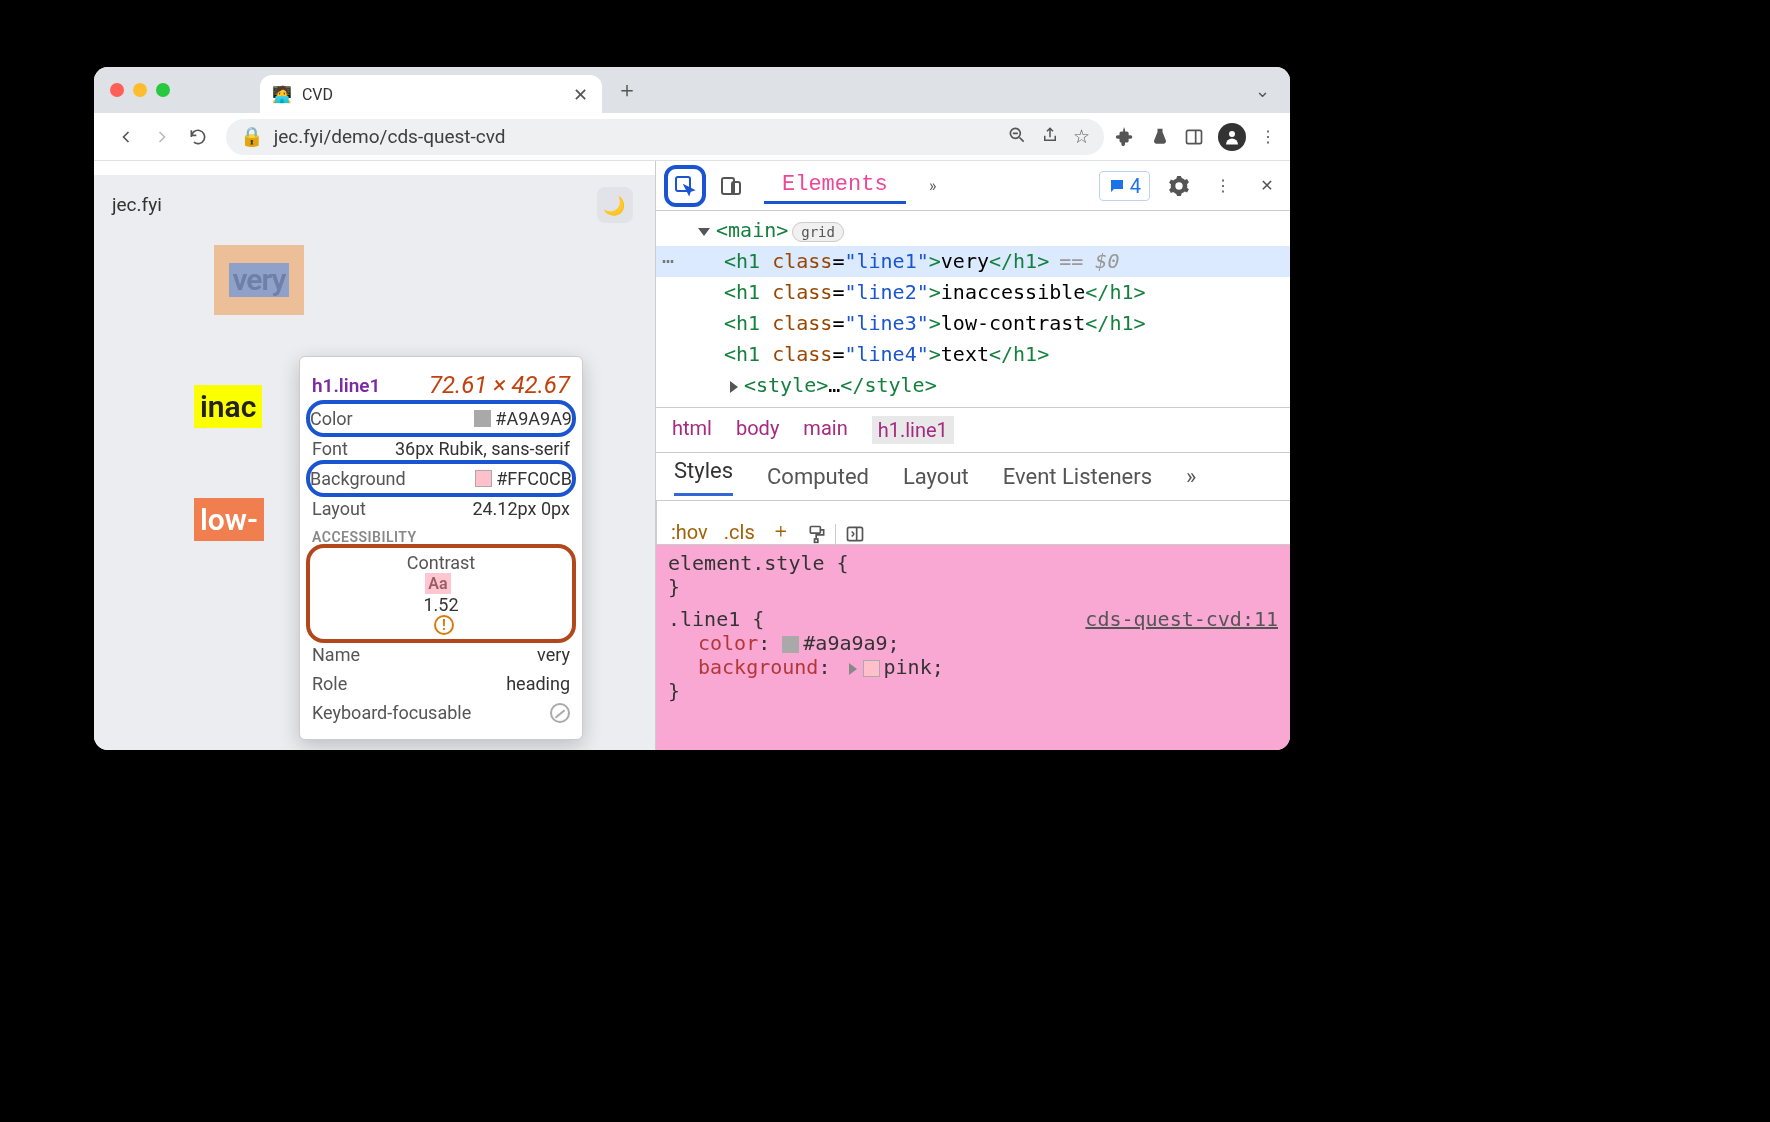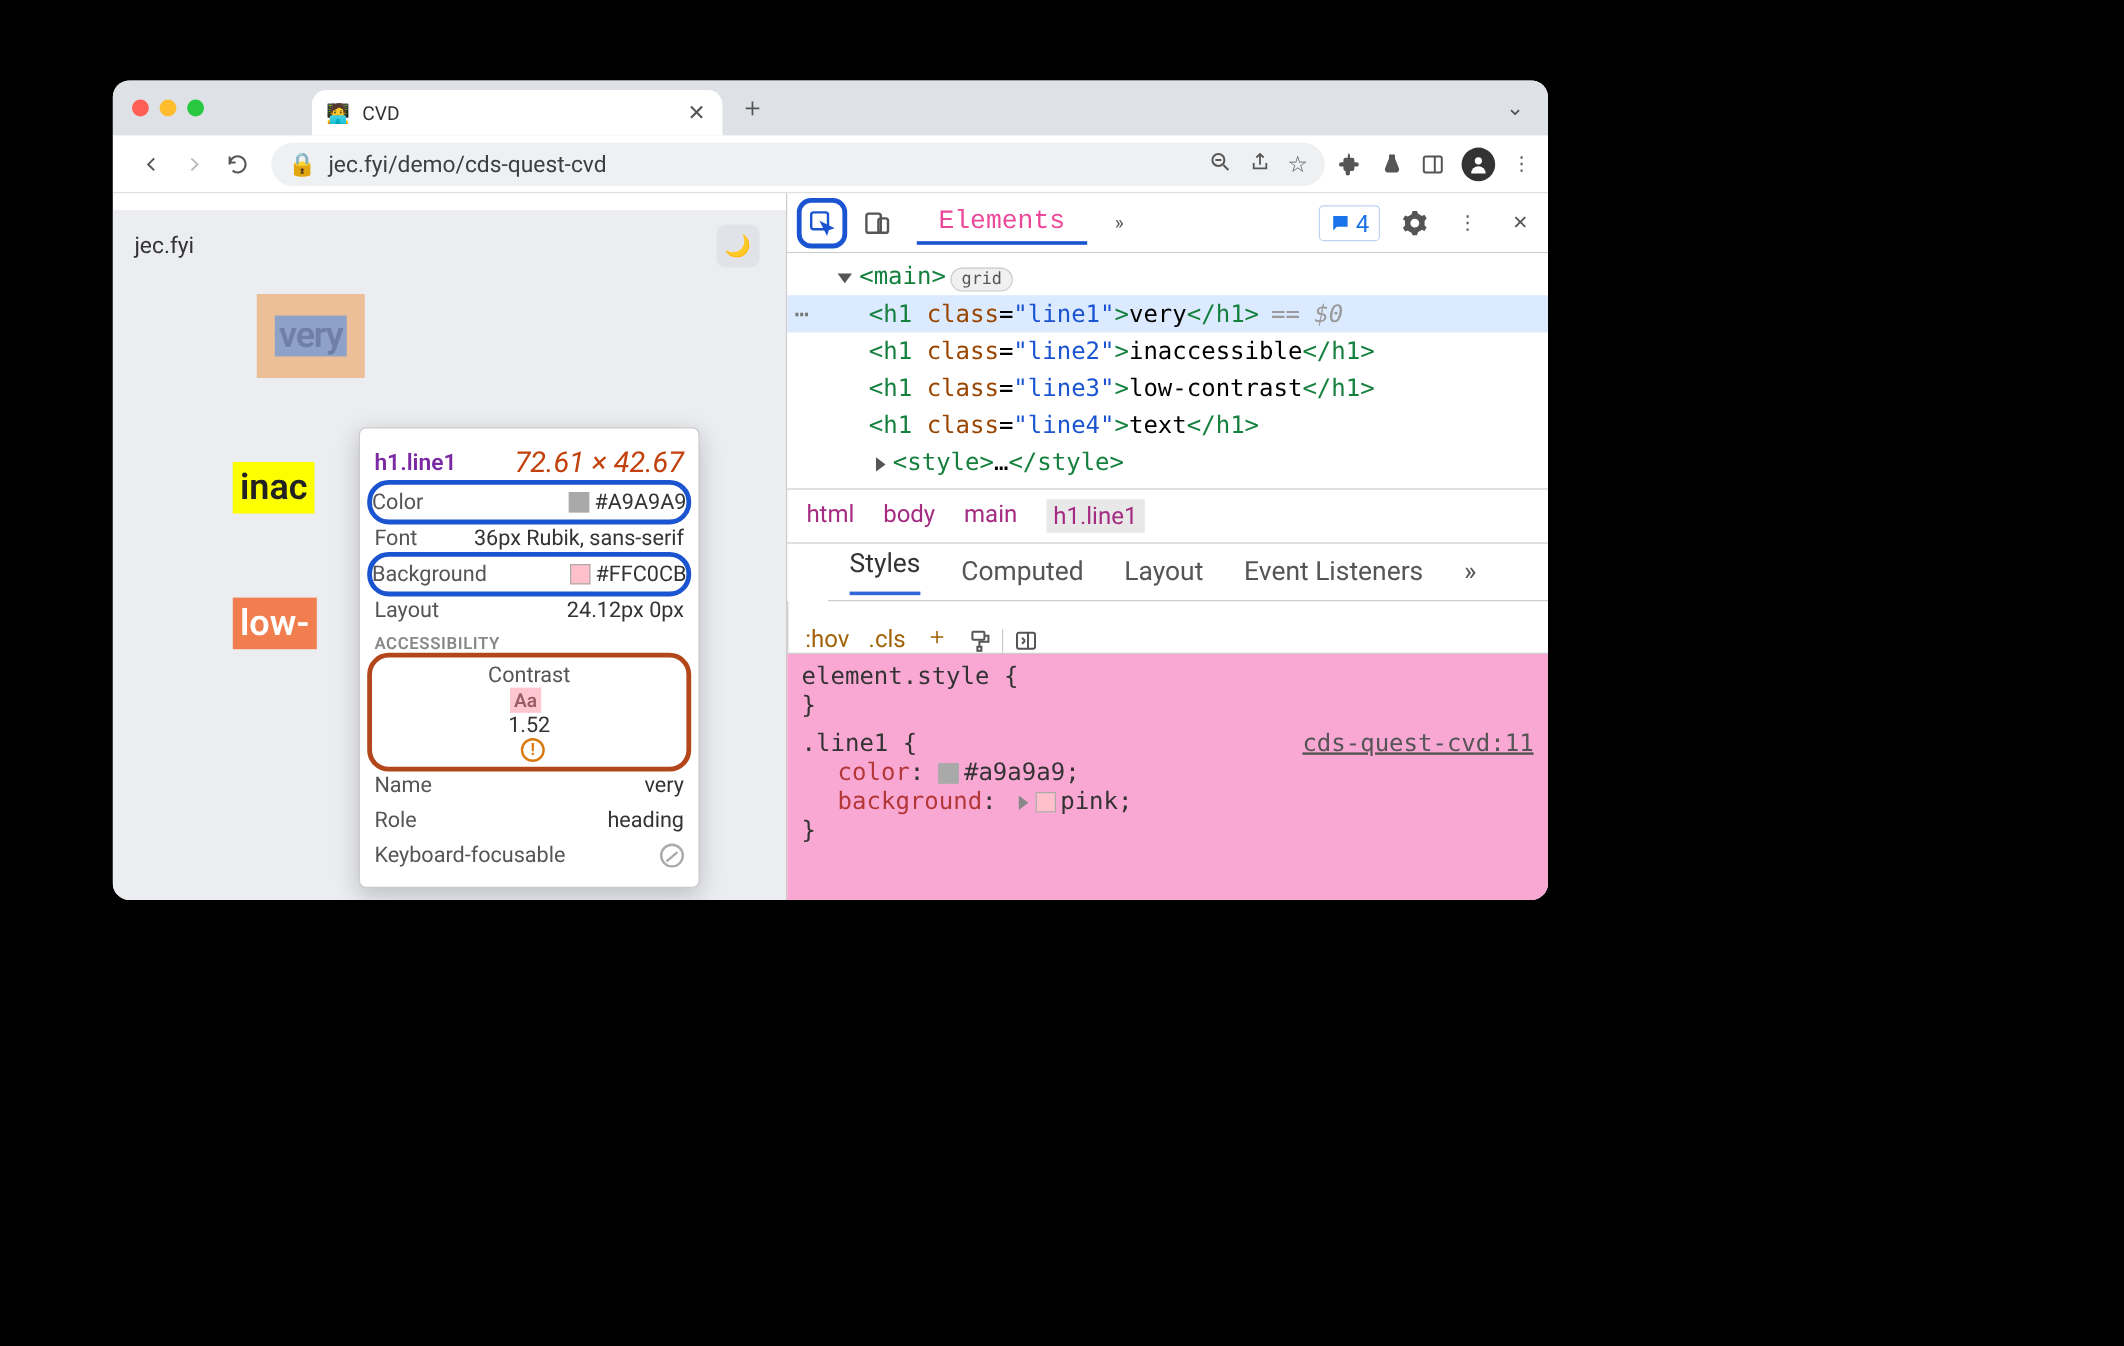--- a/index.html
+++ b/index.html
@@ -58,21 +58,21 @@
 .dom-tree .t-val {color:#1a54d1;}
 .dom-tree .t-txt{color:#000;}
 .dom-line{padding-left:4px;}
 .dom-line.sel{ background:#dbeafe; margin-left:-38px; padding-left:42px; position:relative;}
 .dom-line.sel:before{content:"⋯";position:absolute;left:6px;color:#777;}
 .grid-badge { background:#f0f0f0;border:1px solid #ccc;border-radius:10px;font-size:14px;color:#555;padding:1px 8px;margin-left:4px; font-family:inherit;}
 .eq0 { color:#999; font-style:italic; margin-left:10px;}
 .breadcrumb { border-top:1px solid #ccc;border-bottom:1px solid #ccc; padding:8px 16px; font-size:20px; display:flex; gap:24px; }
 .breadcrumb span{ color:#a52a82; cursor:pointer;}
 .breadcrumb span.active{ background:#e8e8e8; color:#a52a82; padding:2px 6px; }
-.style-tabs { display:flex; gap:34px; padding: 0 18px; border-bottom:1px solid #ccc; height:48px; align-items:center; font-size:22px; color:#555;margin-left:34px; }
+.style-tabs { display:flex; gap:34px; padding: 0 18px; border-bottom:1px solid #ccc; height:48px; align-items:center; font-size:22px; color:#555; }
 .style-tabs .s.active { color:#333; border-bottom:3px solid #3367d6; padding-bottom:10px; margin-bottom:-1px;}
 .style-toolbar { display:flex; align-items:center; border-bottom:1px solid #ccc; height:44px; font-size:20px;}
 .filter-input { flex:1; padding:6px 14px; color:#888; border:none; outline:none; font-size:20px; background:#fff; }
 .st-actions { display:flex; align-items:flex-end; padding:0 6px; border-left:1px solid #ccc; height:100%; color:#a16207; }
 .st-actions > * { padding: 0 8px; cursor:pointer;}
 .style-body { padding:6px 12px; font-family:'SF Mono',Menlo,monospace; font-size:20px; color:#333; background:#f9a8d4; flex:1; }
 .sel-rule { display:flex; }
 .src-link { margin-left:auto; text-decoration:underline; color:#555; }
 .prop { padding-left:30px; }
 .prop .pn{color:#b33737;} .prop .pv{color:#333;}

